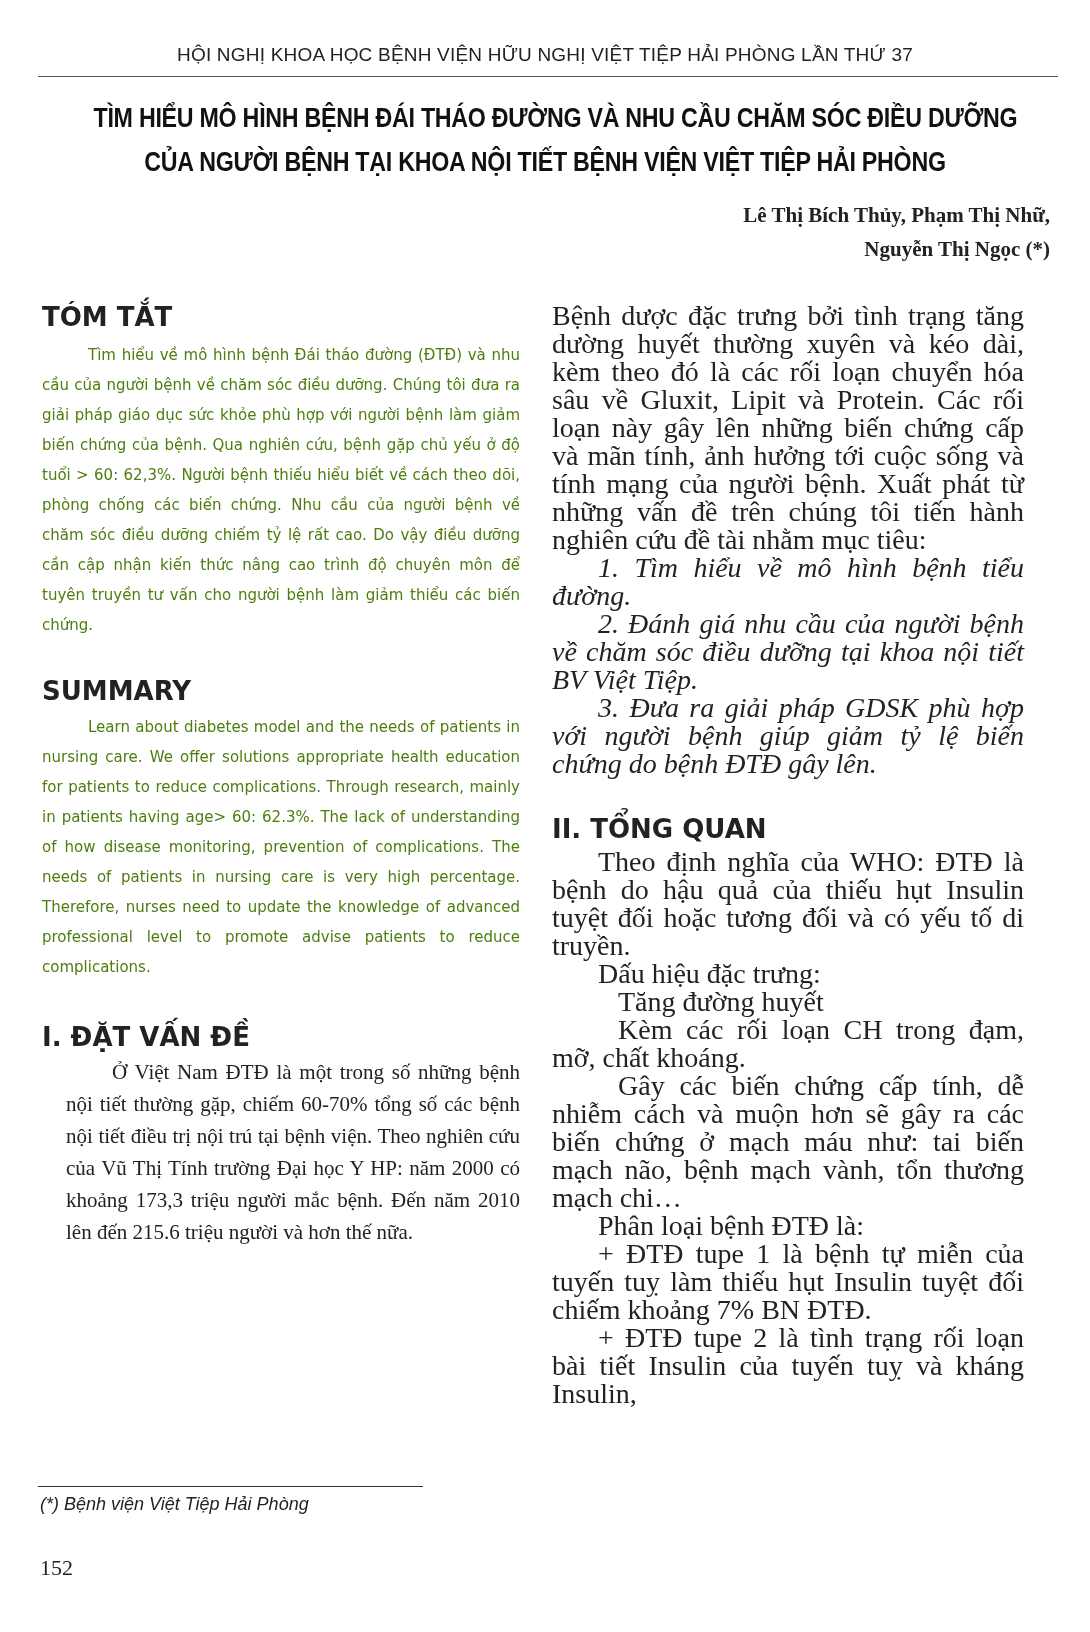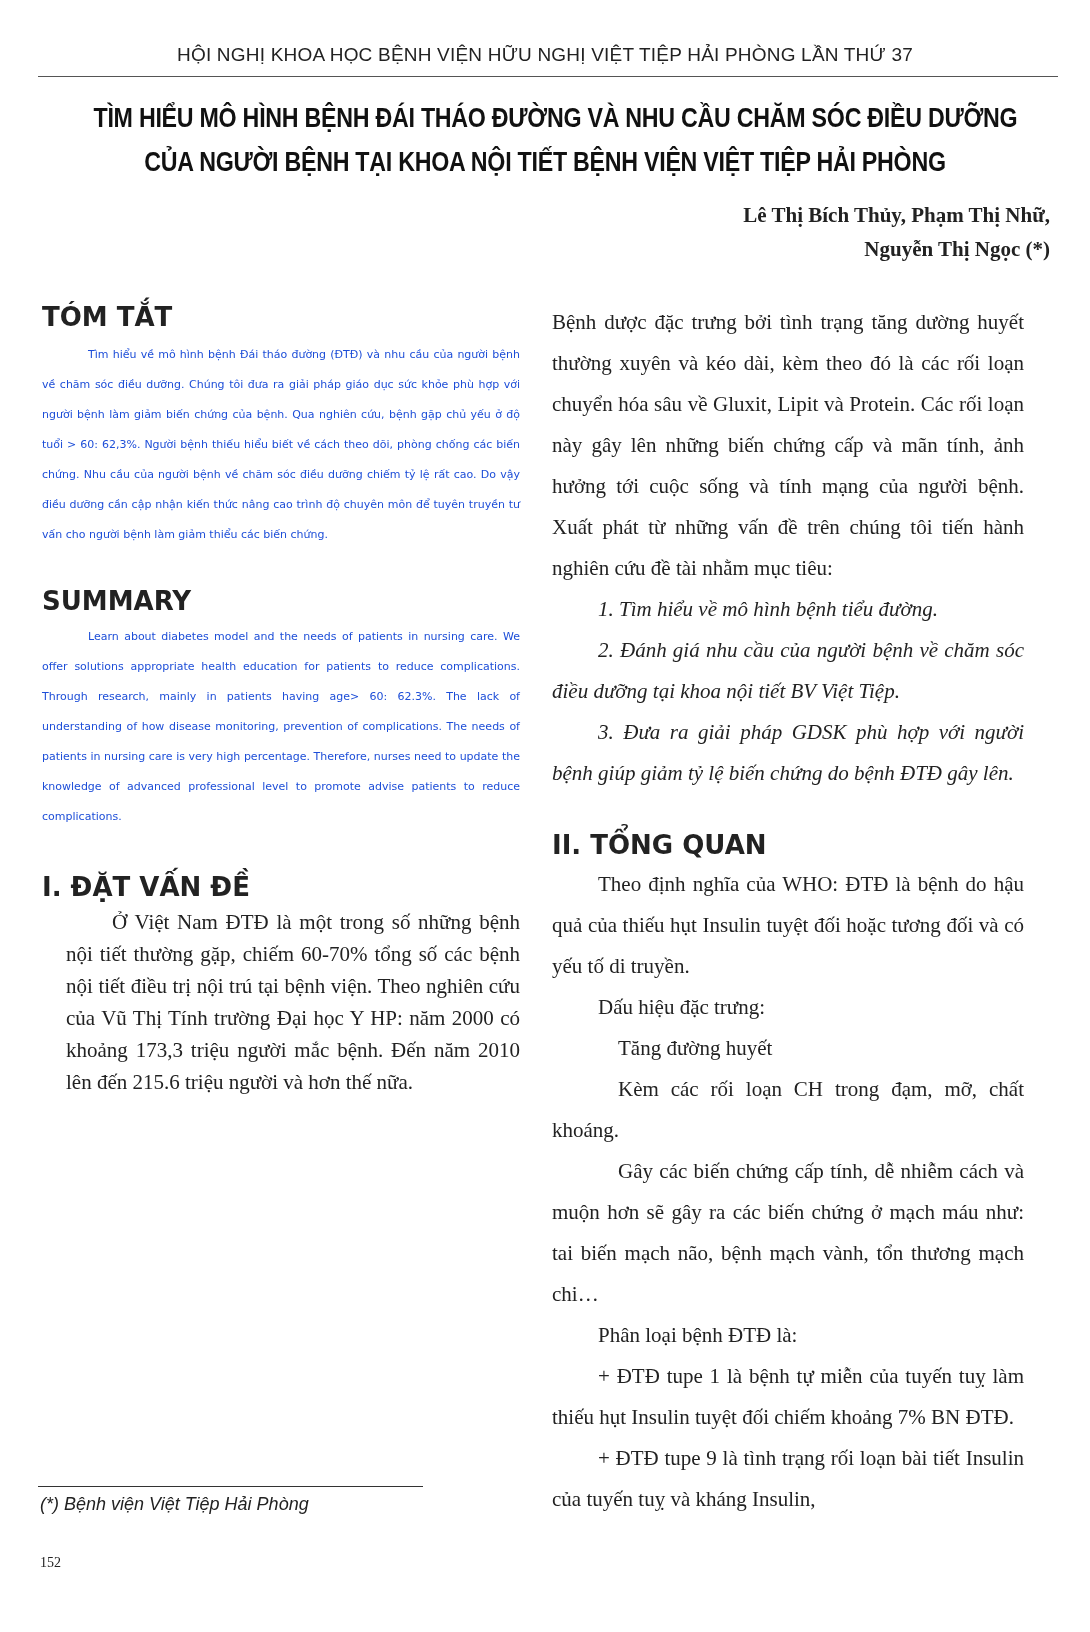--- a/index.html
+++ b/index.html
@@ -27,40 +27,40 @@
   }
 
   .col { position: absolute; top: 300px; width: 478px; }
   .col-left { left: 42px; }
   .col-right { left: 552px; width: 472px; }
 
   .h-sans {
     font-family: "DejaVu Sans", sans-serif; font-weight: bold; font-size: 26px; color: #222; margin: 0;
   }
   .p-sans {
-    font-family: "DejaVu Sans", sans-serif; font-size: 11px; line-height: 30px; color: #1d4ed8;
+    font-family: "DejaVu Sans", sans-serif; font-size: 15px; line-height: 30px; color: #4d7c0f;
     text-align: justify; margin: 0;
   }
   .p-serif {
-    font-family: "Liberation Serif", serif; font-size: 21px; line-height: 41px; color: #222;
+    font-family: "Liberation Serif", serif; font-size: 28px; line-height: 28px; color: #222;
     text-align: justify; margin: 0;
   }
   .indent { text-indent: 46px; }
   .ital { font-style: italic; }
 
   .footnote-rule {
     position: absolute; top: 1486px; left: 38px; width: 385px; border-top: 1.5px solid #333;
   }
   .footnote {
     position: absolute; top: 1494px; left: 40px;
     font-family: "Liberation Sans", sans-serif; font-style: italic; font-size: 18px; color: #222; text-align: center;
   }
   .page-number {
     position: absolute; top: 1555px; left: 40px;
-    font-family: "Liberation Serif", serif; font-size: 14px; color: #222;
+    font-family: "Liberation Serif", serif; font-size: 22px; color: #222;
   }
 </style>
 </head>
 <body>
 
 <div class="page">
 
   <div class="running-head">HỘI NGHỊ KHOA HỌC BỆNH VIỆN HỮU NGHỊ VIỆT TIỆP HẢI PHÒNG LẦN THỨ 37</div>
   <div class="head-rule"></div>
 
@@ -92,20 +92,20 @@
     <p class="p-serif ital indent">3. Đưa ra giải pháp GDSK phù hợp với người bệnh giúp giảm tỷ lệ biến chứng do bệnh ĐTĐ gây lên.</p>
 
     <h2 class="h-sans" style="margin-top:36px;">II. TỔNG QUAN</h2>
     <p class="p-serif indent" style="margin-top:4px;">Theo định nghĩa của WHO: ĐTĐ là bệnh do hậu quả của thiếu hụt Insulin tuyệt đối hoặc tương đối và có yếu tố di truyền.</p>
     <p class="p-serif indent">Dấu hiệu đặc trưng:</p>
     <p class="p-serif" style="text-indent:66px;">Tăng đường huyết</p>
     <p class="p-serif" style="text-indent:66px;">Kèm các rối loạn CH trong đạm, mỡ, chất khoáng.</p>
     <p class="p-serif" style="text-indent:66px;">Gây các biến chứng cấp tính, dễ nhiễm cách và muộn hơn sẽ gây ra các biến chứng ở mạch máu như: tai biến mạch não, bệnh mạch vành, tổn thương mạch chi…</p>
     <p class="p-serif indent">Phân loại bệnh ĐTĐ là:</p>
     <p class="p-serif indent">+ ĐTĐ tupe 1 là bệnh tự miễn của tuyến tuỵ làm thiếu hụt Insulin tuyệt đối chiếm khoảng 7% BN ĐTĐ.</p>
-    <p class="p-serif indent">+ ĐTĐ tupe 9 là tình trạng rối loạn bài tiết Insulin của tuyến tuỵ và kháng Insulin,</p>
+    <p class="p-serif indent">+ ĐTĐ tupe 2 là tình trạng rối loạn bài tiết Insulin của tuyến tuỵ và kháng Insulin,</p>
   </div>
 
   <div class="footnote-rule"></div>
   <div class="footnote">(*) Bệnh viện Việt Tiệp Hải Phòng</div>
   <div class="page-number">152</div>
 
 </div>
 
 </body></html>

